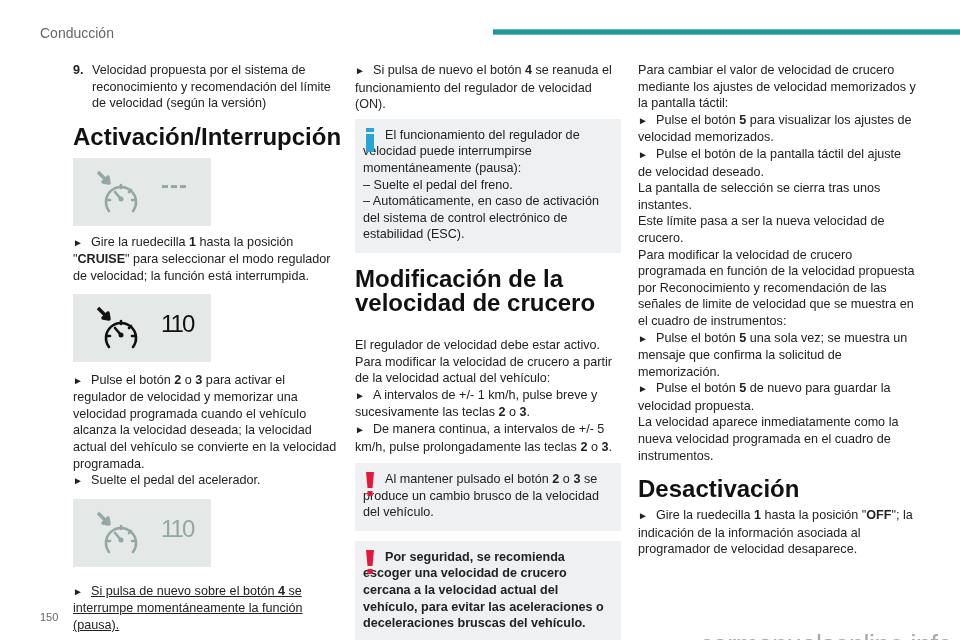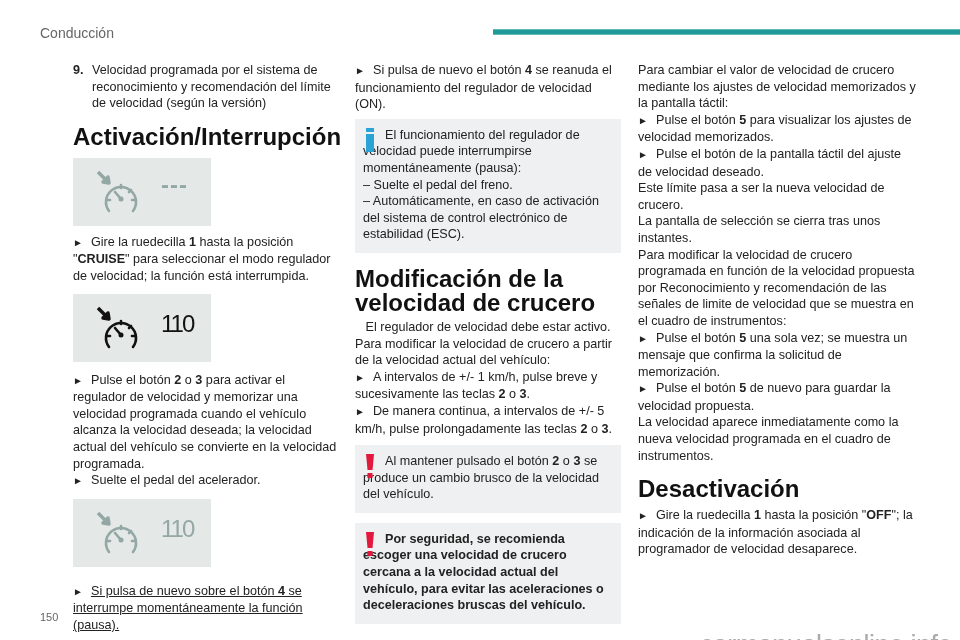--- a/index.html
+++ b/index.html
@@ -28,21 +28,21 @@
 </style>
 </head>
 <body>
 
 <div class="header-section">Conducción</div>
 <div class="header-bar"></div>
 
 <div class="col col1">
   <div class="num-item">
     <span class="n">9.</span>
-    <span>Velocidad programada por el sistema de reconocimiento y recomendación del límite de velocidad (según la versión)</span>
+    <span>Velocidad propuesta por el sistema de reconocimiento y recomendación del límite de velocidad (según la versión)</span>
   </div>
 
   <h2 style="margin-top:13px;">Activación/Interrupción</h2>
 
   <div class="disp" style="margin-top:9px;">
     <svg width="50" height="46" viewBox="0 0 50 46">
       <g stroke="#93a8a5" fill="none" stroke-width="2.6" stroke-linecap="round">
         <path d="M14 42 A15 15 0 1 1 38 42"></path>
         <line x1="26" y1="30" x2="20" y2="23"></line>
         <line x1="26" y1="16" x2="26" y2="19"></line>
@@ -114,21 +114,21 @@
       <rect x="1" y="0" width="8" height="4" fill="#2aa3d6"></rect>
       <rect x="1" y="6" width="8" height="18" fill="#2aa3d6"></rect>
     </svg>
     <p class="first">El funcionamiento del regulador de velocidad puede interrumpirse momentáneamente (pausa):</p>
     <p>– Suelte el pedal del freno.</p>
     <p>– Automáticamente, en caso de activación del sistema de control electrónico de estabilidad (ESC).</p>
   </div>
 
   <h2 style="margin-top:14px;">Modificación de la velocidad de crucero</h2>
 
-  <p style="margin-top:4px;text-align:center;">El regulador de velocidad debe estar activo.</p>
+  <p style="margin-top:22px;">El regulador de velocidad debe estar activo.</p>
   <p>Para modificar la velocidad de crucero a partir de la velocidad actual del vehículo:</p>
   <p>
     <span class="arrow">►</span><span>A intervalos de +/- 1 km/h, pulse breve y sucesivamente las teclas </span><b>2</b><span> o </span><b>3</b><span>.</span>
   </p>
   <p>
     <span class="arrow">►</span><span>De manera continua, a intervalos de +/- 5 km/h, pulse prolongadamente las teclas </span><b>2</b><span> o </span><b>3</b><span>.</span>
   </p>
 
   <div class="note" style="margin-top:8px;">
     <svg class="ico" width="10" height="24" viewBox="0 0 10 24">
@@ -148,22 +148,22 @@
 </div>
 
 <div class="col col3">
   <p>Para cambiar el valor de velocidad de crucero mediante los ajustes de velocidad memorizados y la pantalla táctil:</p>
   <p>
     <span class="arrow">►</span><span>Pulse el botón </span><b>5</b><span> para visualizar los ajustes de velocidad memorizados.</span>
   </p>
   <p>
     <span class="arrow">►</span><span>Pulse el botón de la pantalla táctil del ajuste de velocidad deseado.</span>
   </p>
+  <p>La pantalla de selección se cierra tras unos instantes.</p>
   <p>Este límite pasa a ser la nueva velocidad de crucero.</p>
-  <p>La pantalla de selección se cierra tras unos instantes.</p>
   <p>Para modificar la velocidad de crucero programada en función de la velocidad propuesta por Reconocimiento y recomendación de las señales de limite de velocidad que se muestra en el cuadro de instrumentos:</p>
   <p>
     <span class="arrow">►</span><span>Pulse el botón </span><b>5</b><span> una sola vez; se muestra un mensaje que confirma la solicitud de memorización.</span>
   </p>
   <p>
     <span class="arrow">►</span><span>Pulse el botón </span><b>5</b><span> de nuevo para guardar la velocidad propuesta.</span>
   </p>
   <p>La velocidad aparece inmediatamente como la nueva velocidad programada en el cuadro de instrumentos.</p>
 
   <h2 style="margin-top:13px;">Desactivación</h2>

